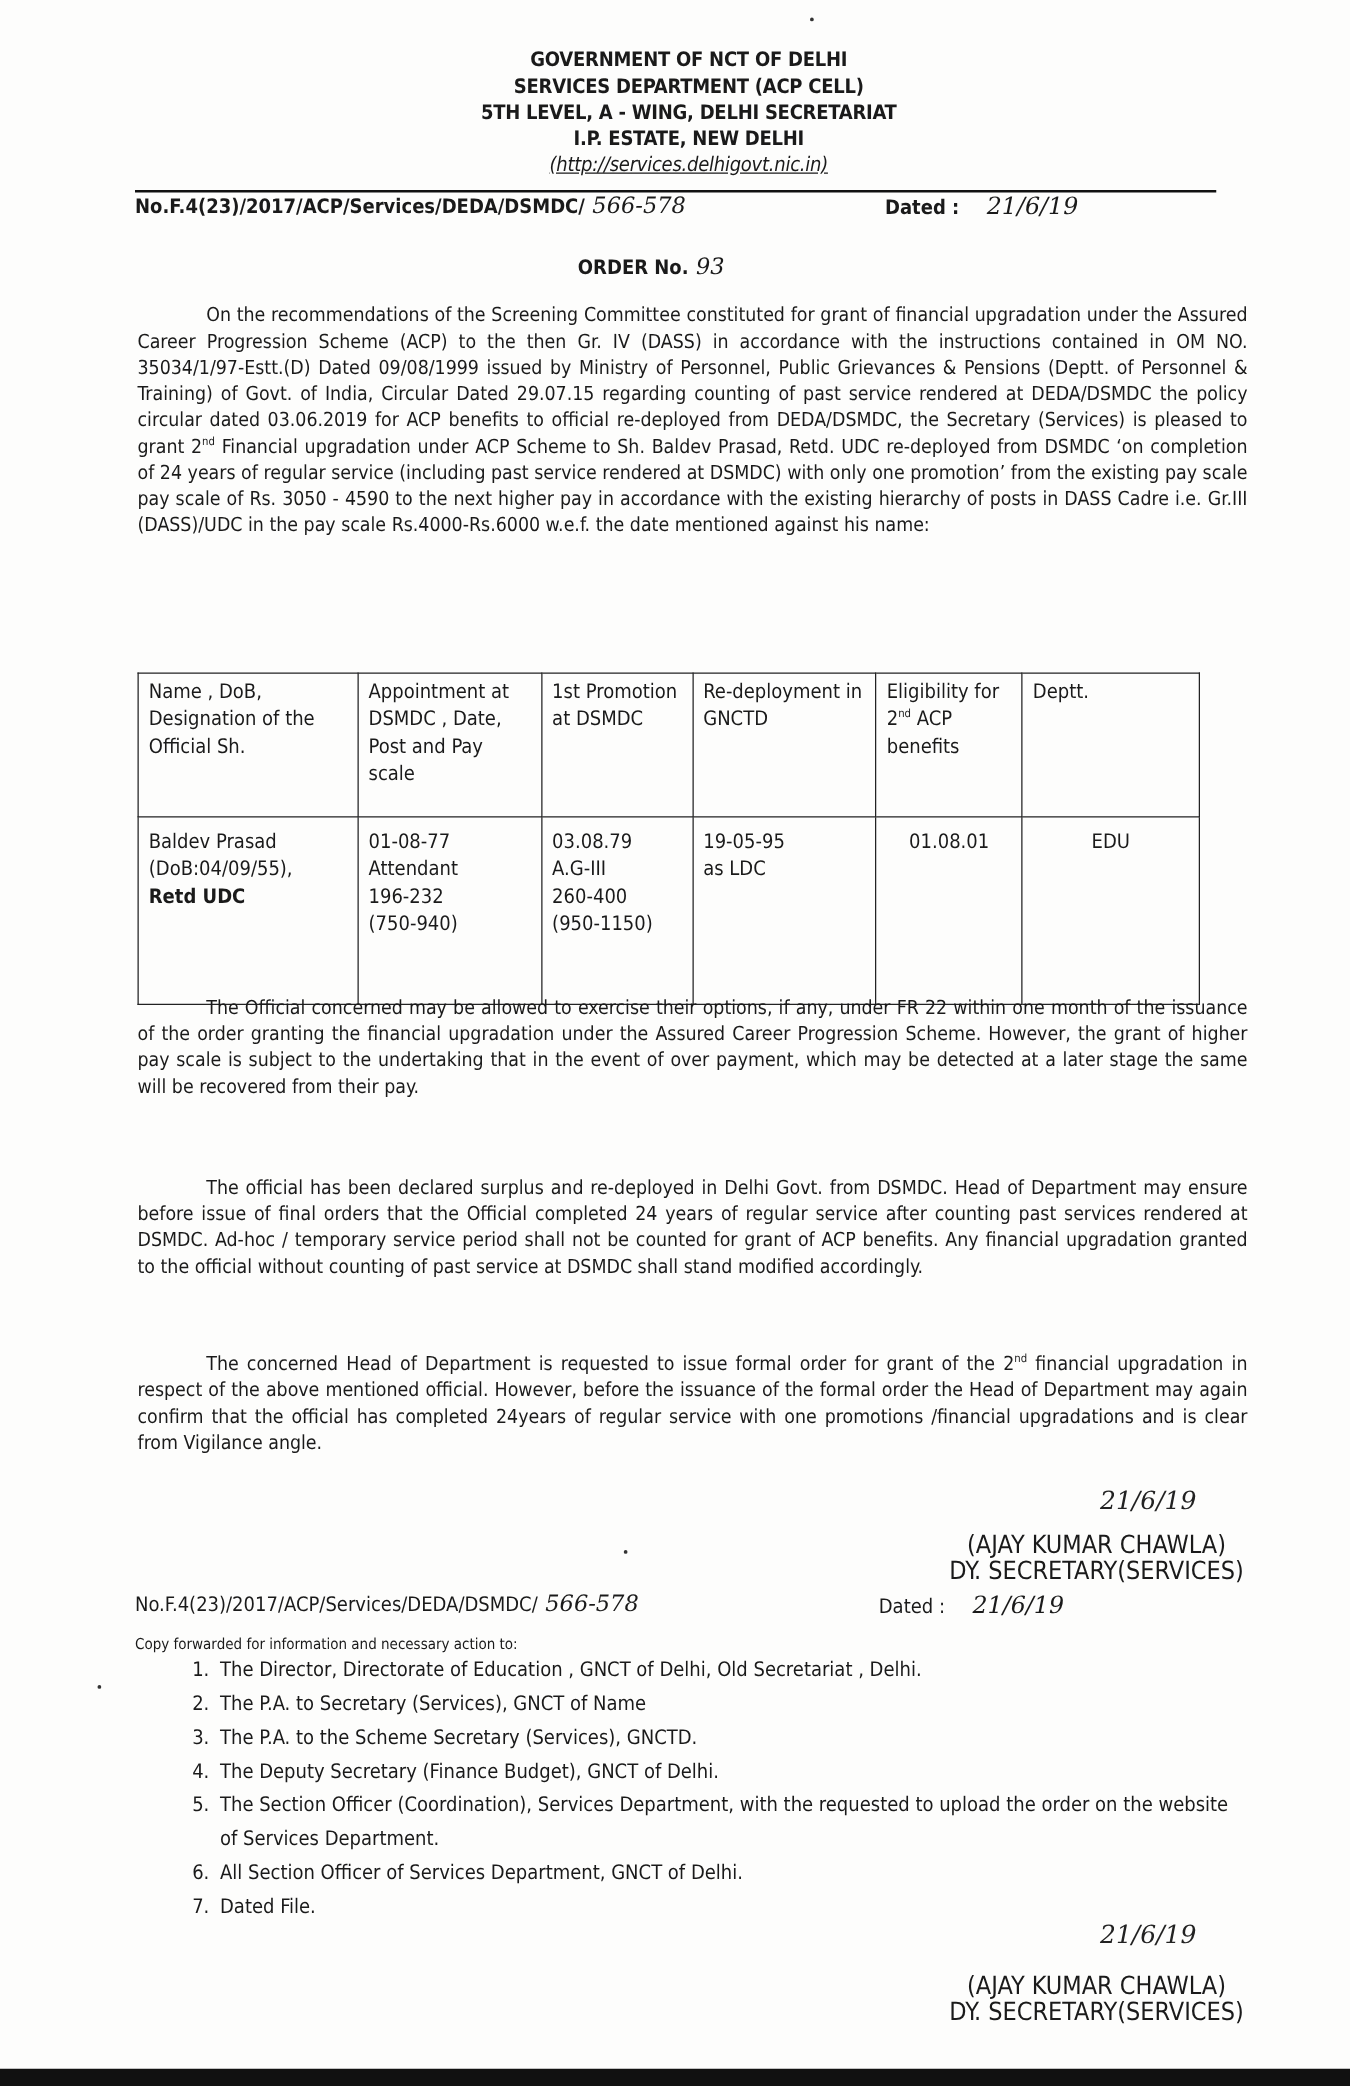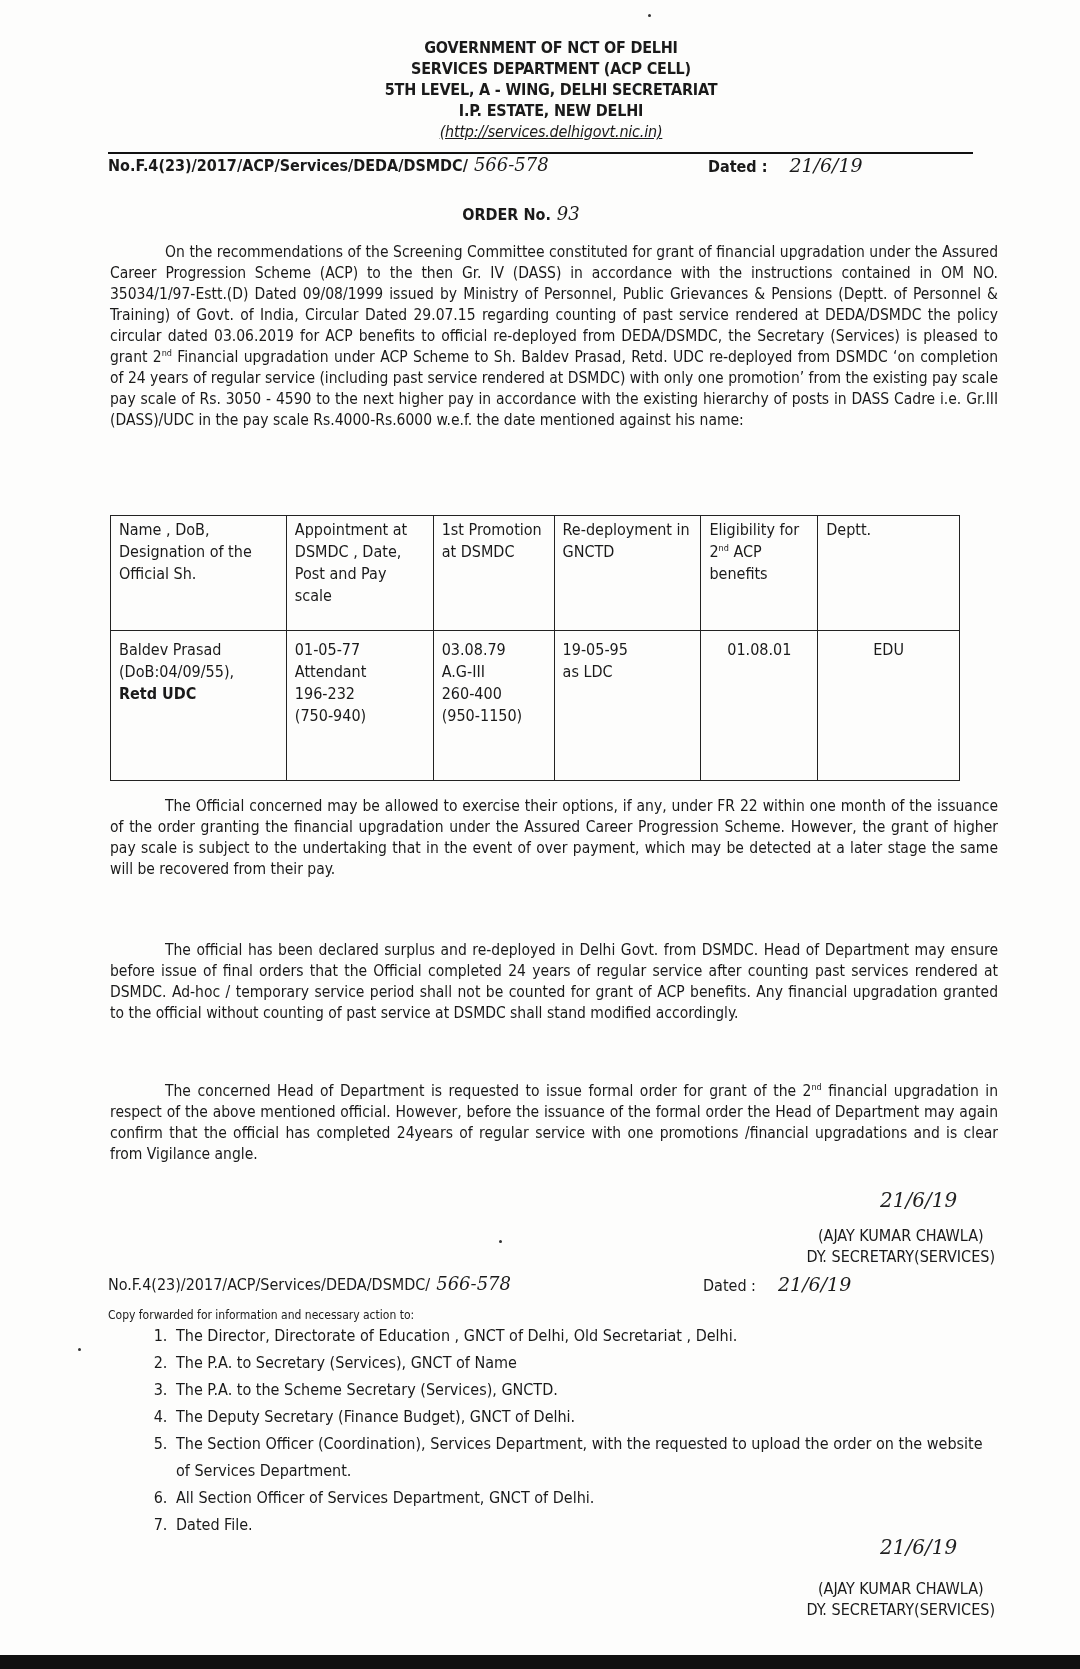--- a/index.html
+++ b/index.html
@@ -14,27 +14,27 @@
   .rule { position: absolute; left: 108px; top: 152px; width: 865px; border-top: 2px solid #111; }
   .refline { position: absolute; left: 108px; font-size: 16px; font-weight: bold; }
   .refline .num { font-family: "DejaVu Serif", serif; font-style: italic; font-weight: normal; font-size: 18px; margin-left: 6px; }
   .refline .dated { position: absolute; left: 600px; top: 0; white-space: nowrap; }
   .refline .hand { font-family: "DejaVu Serif", serif; font-style: italic; font-weight: normal; font-size: 19px; margin-left: 22px; }
   .order { position: absolute; top: 203px; left: 0; width: 1042px; text-align: center; font-weight: bold; font-size: 16px; }
   .order .hand { font-family: "DejaVu Serif", serif; font-style: italic; font-weight: normal; font-size: 18px; margin-left: 6px; }
   .para { position: absolute; left: 110px; width: 888px; font-size: 15.5px; line-height: 21px; text-align: justify; }
   .para .indent { display: inline-block; width: 55px; }
   sup { font-size: 9px; line-height: 0; }
-  table.acp { position: absolute; left: 110px; top: 515px; width: 850px; border-collapse: collapse; font-size: 16px; line-height: 22px; }
+  table.acp { position: absolute; left: 110px; top: 538px; width: 850px; border-collapse: collapse; font-size: 16px; line-height: 22px; }
   table.acp td, table.acp th { border: 1.5px solid #222; vertical-align: top; text-align: left; font-weight: normal; padding: 3px 8px; }
   table.acp thead th { height: 108px; }
   table.acp tbody td { height: 138px; padding-top: 8px; }
   .bold { font-weight: bold; }
   .center { text-align: center !important; }
-  .sign { position: absolute; right: 85px; text-align: center; font-size: 16px; line-height: 21px; }
+  .sign { position: absolute; right: 85px; text-align: center; font-size: 20px; line-height: 21px; }
   .sigscrawl { position: absolute; font-family: "DejaVu Serif", serif; font-style: italic; font-size: 20px; color: #222; }
   .copyto { position: absolute; left: 108px; top: 1308px; font-size: 12px; }
   ol.cclist { position: absolute; left: 150px; top: 1320px; width: 820px; margin: 0; padding-left: 22px; font-size: 16px; line-height: 27px; }
   ol.cclist li { padding-left: 4px; }
   .bottom-bar { position: absolute; left: 0; top: 1655px; width: 1080px; height: 14px; background: #111; }
   .speck { position: absolute; width: 3px; height: 3px; background: #333; border-radius: 50%; }
 </style>
 </head>
 <body>
 
@@ -85,21 +85,21 @@
       </tr>
     </thead>
     <tbody>
       <tr>
         <td>
           <div>Baldev Prasad</div>
           <div>(DoB:04/09/55),</div>
           <div class="bold">Retd UDC</div>
         </td>
         <td>
-          <div>01-05-77</div>
+          <div>01-08-77</div>
           <div>Attendant</div>
           <div>196-232</div>
           <div>(750-940)</div>
         </td>
         <td>
           <div>03.08.79</div>
           <div>A.G-III</div>
           <div>260-400</div>
           <div>(950-1150)</div>
         </td>

